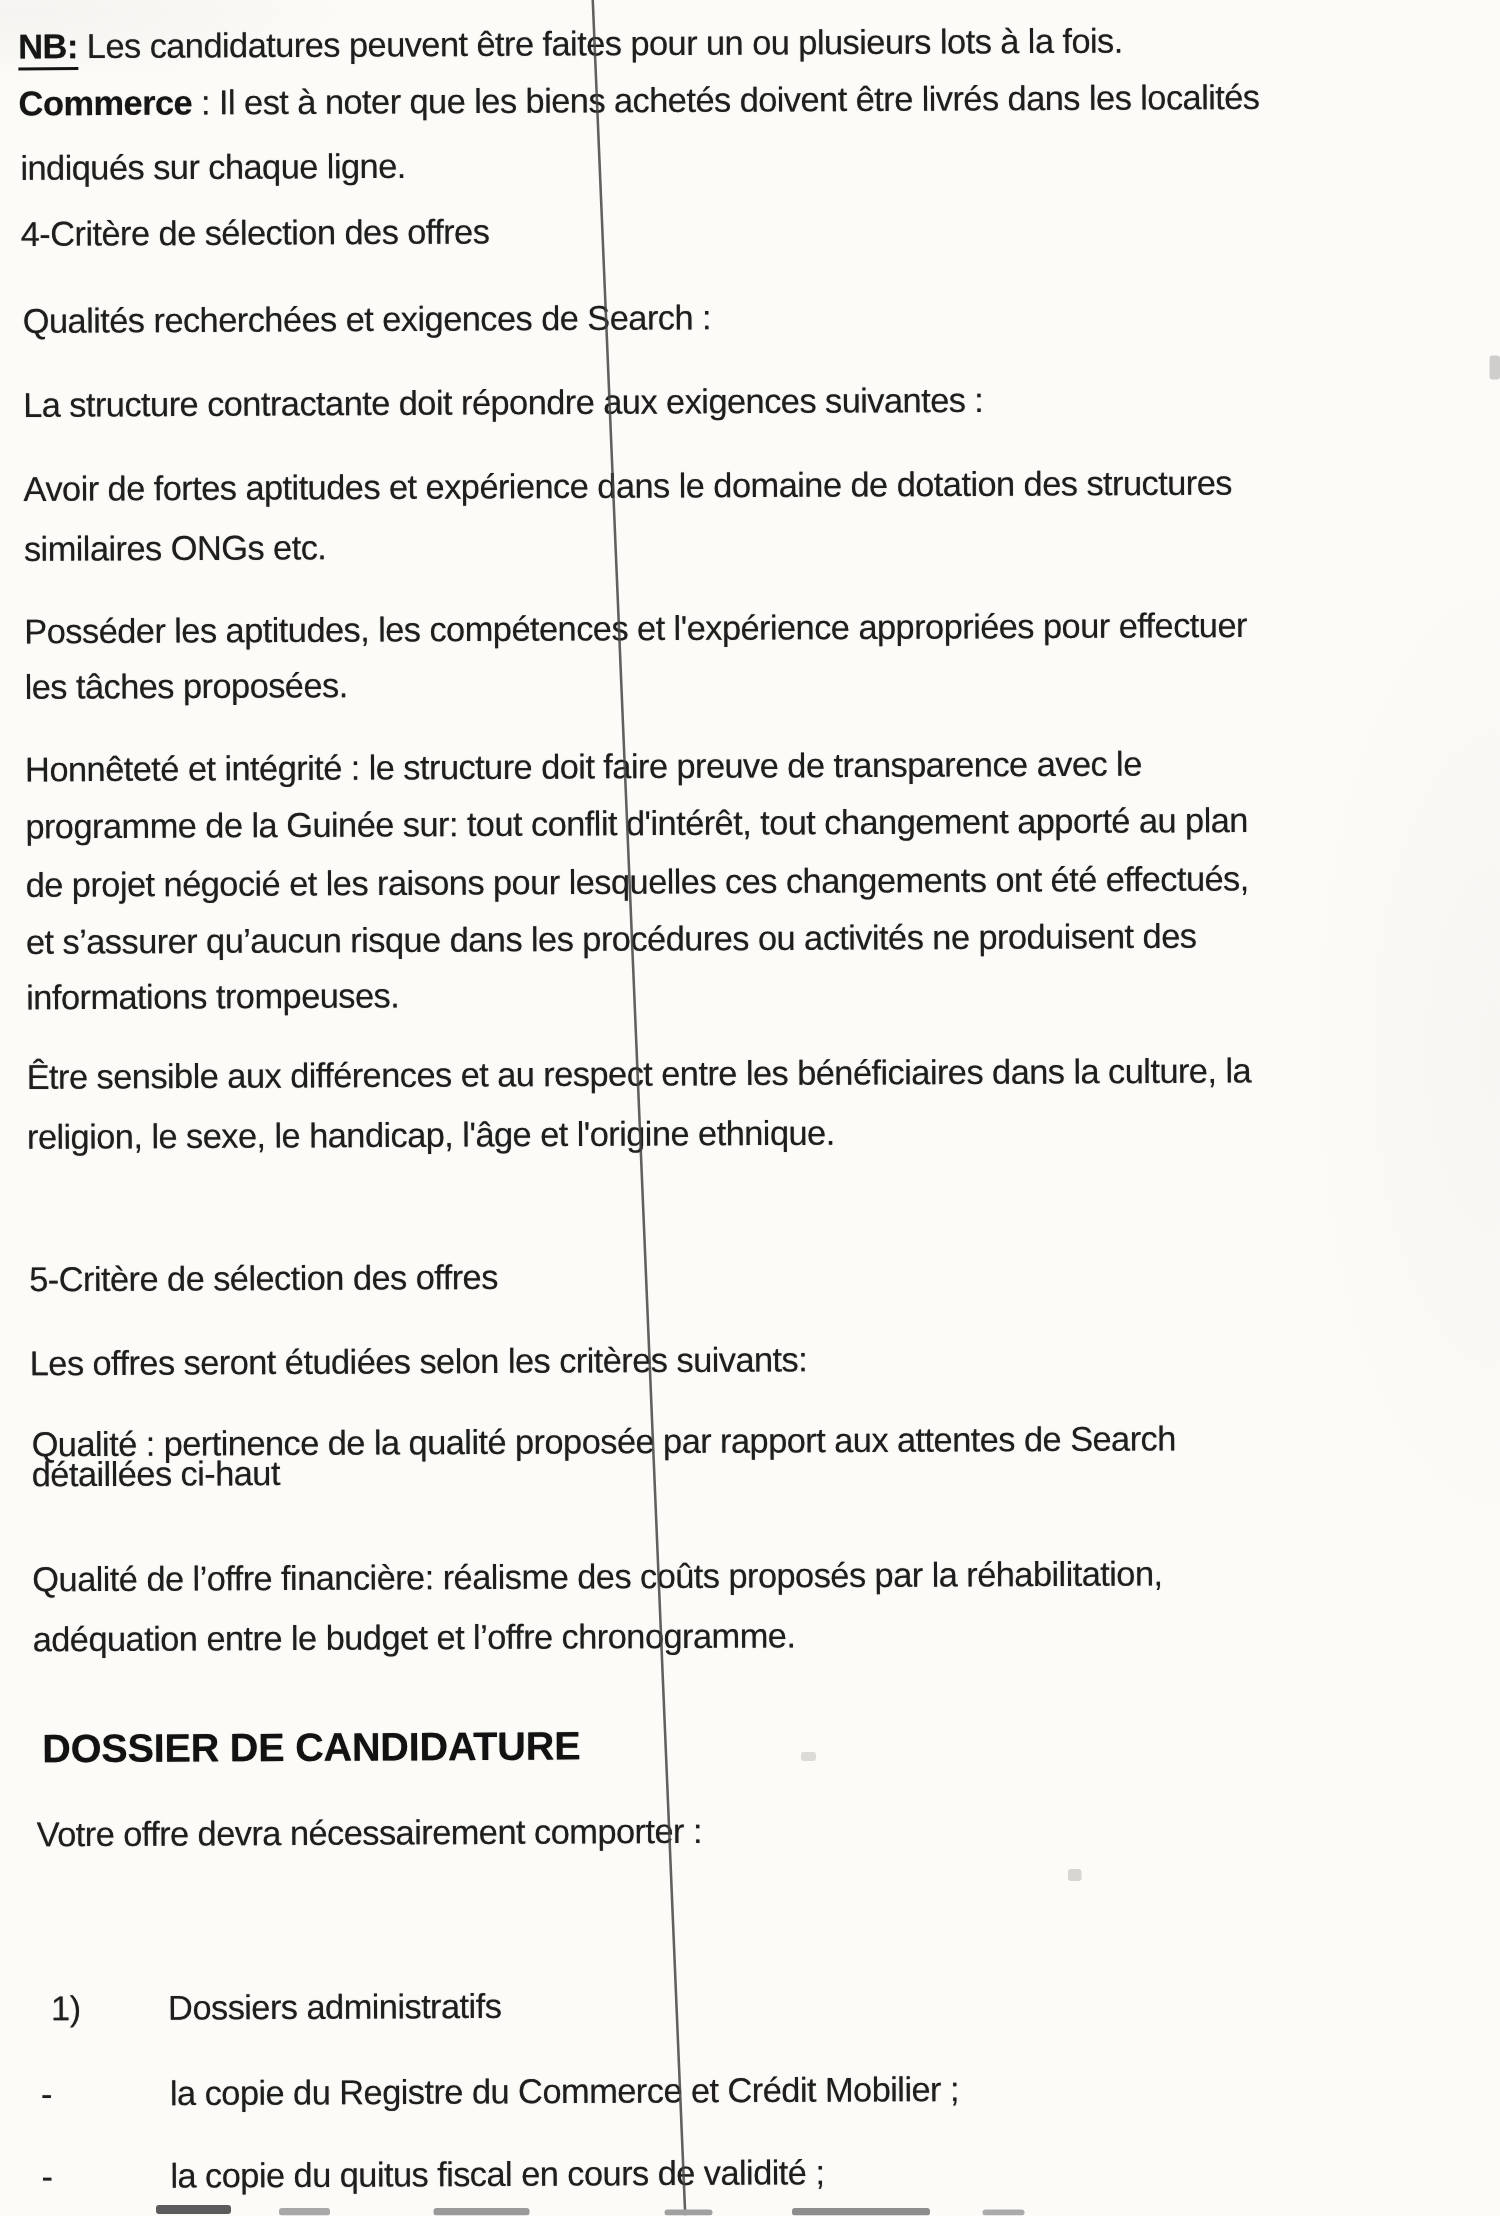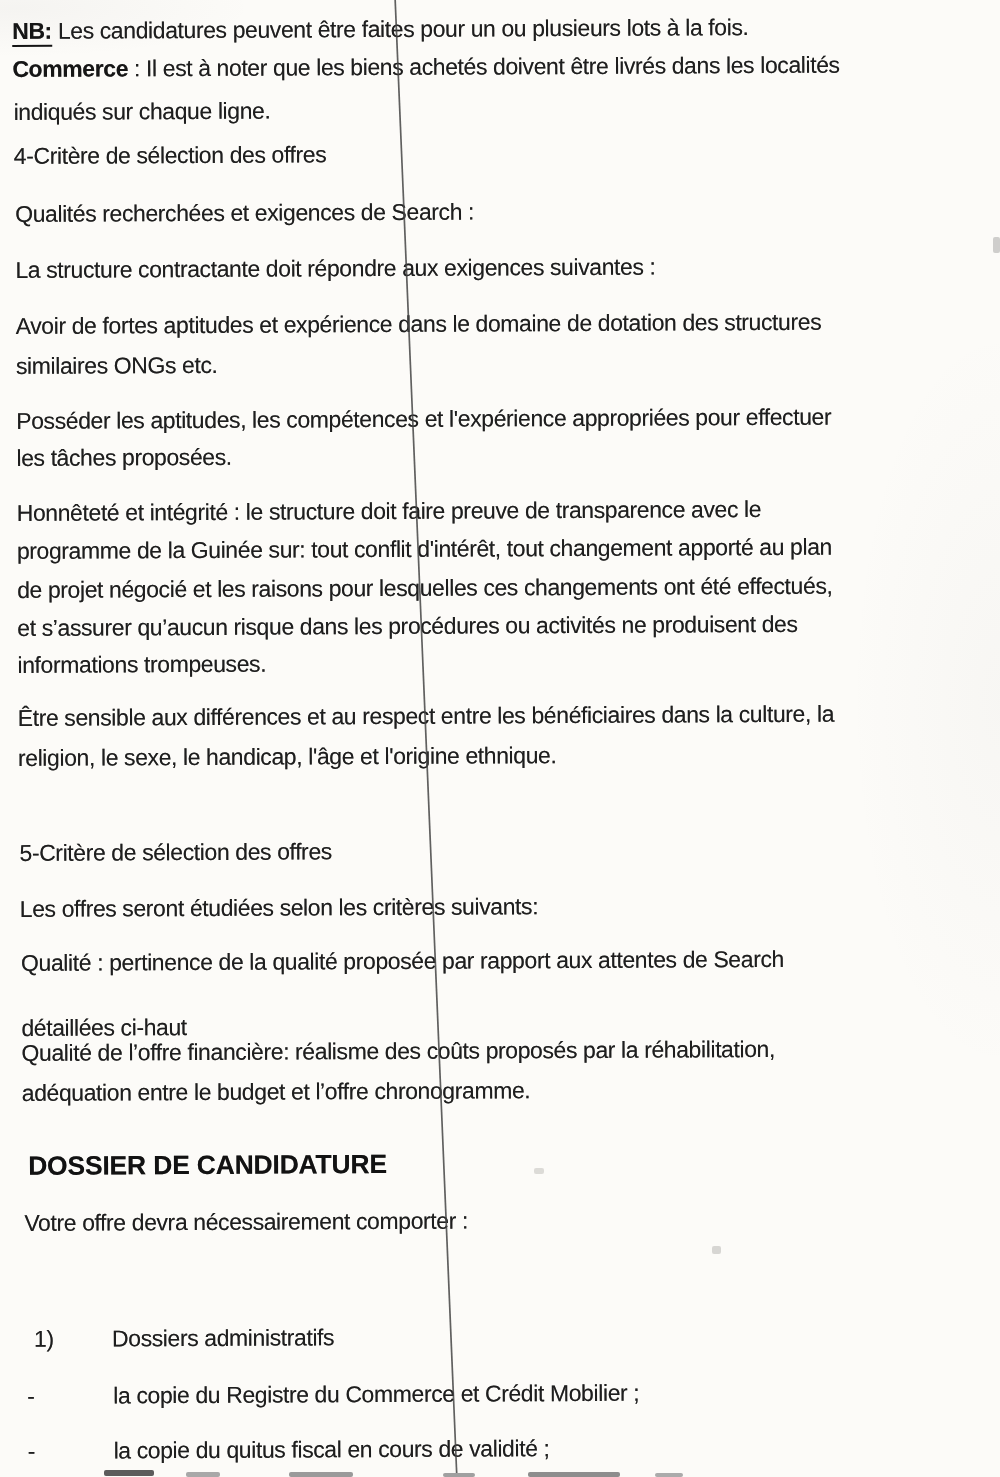--- a/index.html
+++ b/index.html
@@ -83,21 +83,21 @@
   <div class="ln" style="top:654px;left:14px">informations trompeuses.</div>
 
   <div class="ln" style="top:707px;left:14px">Être sensible aux différences et au respect entre les bénéficiaires dans la culture, la</div>
   <div class="ln" style="top:747px;left:14px">religion, le sexe, le handicap, l'âge et l'origine ethnique.</div>
 
   <div class="ln" style="top:842px;left:15px">5-Critère de sélection des offres</div>
 
   <div class="ln" style="top:898px;left:15px">Les offres seront étudiées selon les critères suivants:</div>
 
   <div class="ln" style="top:952px;left:16px">Qualité : pertinence de la qualité proposée par rapport aux attentes de Search</div>
-  <div class="ln" style="top:1017px;left:16px">détaillées ci-haut</div>
+  <div class="ln" style="top:972px;left:16px">détaillées ci-haut</div>
 
   <div class="ln" style="top:1042px;left:16px">Qualité de l’offre financière: réalisme des coûts proposés par la réhabilitation,</div>
   <div class="ln" style="top:1082px;left:16px">adéquation entre le budget et l’offre chronogramme.</div>
 
   <div class="ln h-big" style="top:1153px;left:22px">DOSSIER DE CANDIDATURE</div>
 
   <div class="ln" style="top:1212px;left:18px">Votre offre devra nécessairement comporter :</div>
 
   <div class="ln" style="top:1328px;left:27px"><span class="marker m1">1)</span><span>Dossiers administratifs</span></div>
 

